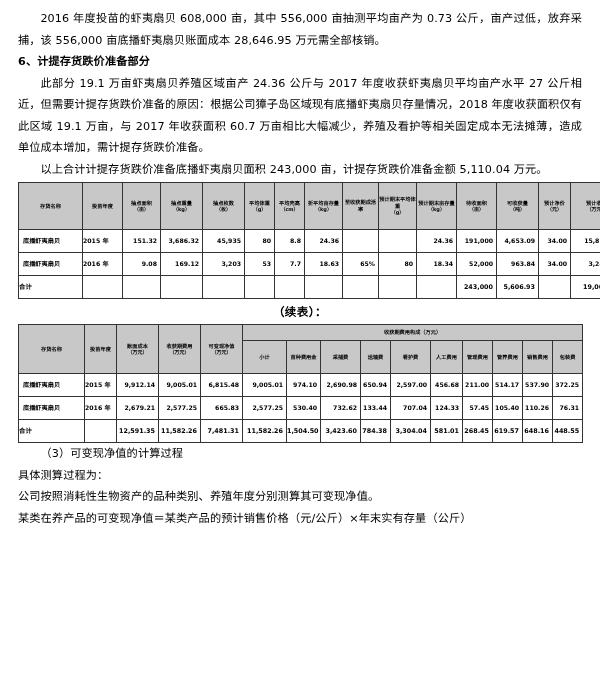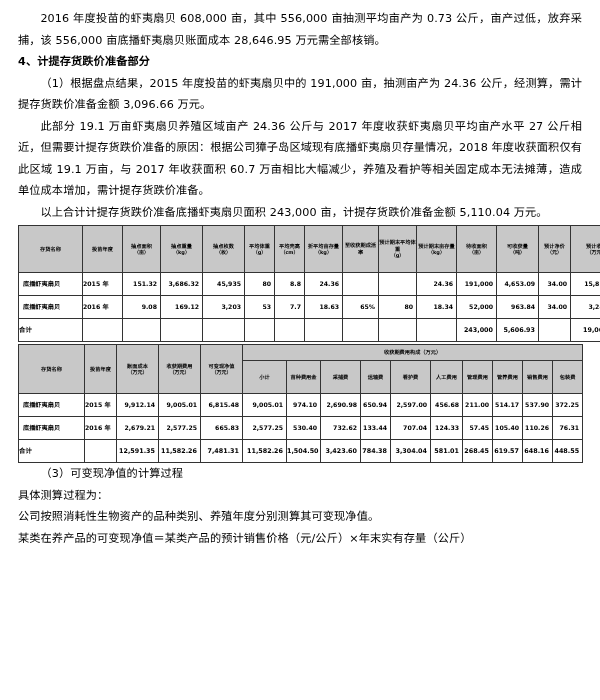--- a/index.html
+++ b/index.html
@@ -128,22 +128,21 @@
     display: block;
     line-height: 6.6px;
   }
 </style>
 </head>
 <body>
 
 <div class="page">
 
   <p class="para indent">2016 年度投苗的虾夷扇贝 608,000 亩，其中 556,000 亩抽测平均亩产为 0.73 公斤，亩产过低，放弃采捕，该 556,000 亩底播虾夷扇贝账面成本 28,646.95 万元需全部核销。</p>
-  <p class="para bold">4、计提存货跌价准备部分</p>
-  <p class="para indent">（1）根据盘点结果，2015 年度投苗的虾夷扇贝中的 191,000 亩，抽测亩产为 24.36 公斤，经测算，需计提存货跌价准备金额 3,096.66 万元。</p>
+  <p class="para bold">6、计提存货跌价准备部分</p>
   <p class="para indent">此部分 19.1 万亩虾夷扇贝养殖区域亩产 24.36 公斤与 2017 年度收获虾夷扇贝平均亩产水平 27 公斤相近，但需要计提存货跌价准备的原因：根据公司獐子岛区域现有底播虾夷扇贝存量情况，2018 年度收获面积仅有此区域 19.1 万亩，与 2017 年收获面积 60.7 万亩相比大幅减少，养殖及看护等相关固定成本无法摊薄，造成单位成本增加，需计提存货跌价准备。</p>
   <p class="para indent">以上合计计提存货跌价准备底播虾夷扇贝面积 243,000 亩，计提存货跌价准备金额 5,110.04 万元。</p>
 
 
   <div class="tbl-wrap">
     <table class="fin">
       <colgroup>
         <col style="width:64px">
           <col style="width:40px">
           <col style="width:38px">
@@ -273,20 +272,21 @@
           <td></td>
           <td>243,000</td>
           <td>5,606.93</td>
           <td></td>
           <td>19,063.57</td>
         </tr>
       </tbody>
     </table>
   </div>
 
+  <div class="subcaption">（续表）：</div>
 
   <div class="tbl-wrap">
     <table class="fin">
       <colgroup>
         <col style="width:66px">
           <col style="width:32px">
           <col style="width:42px">
           <col style="width:42px">
         <col style="width:42px">
           <col style="width:44px">

